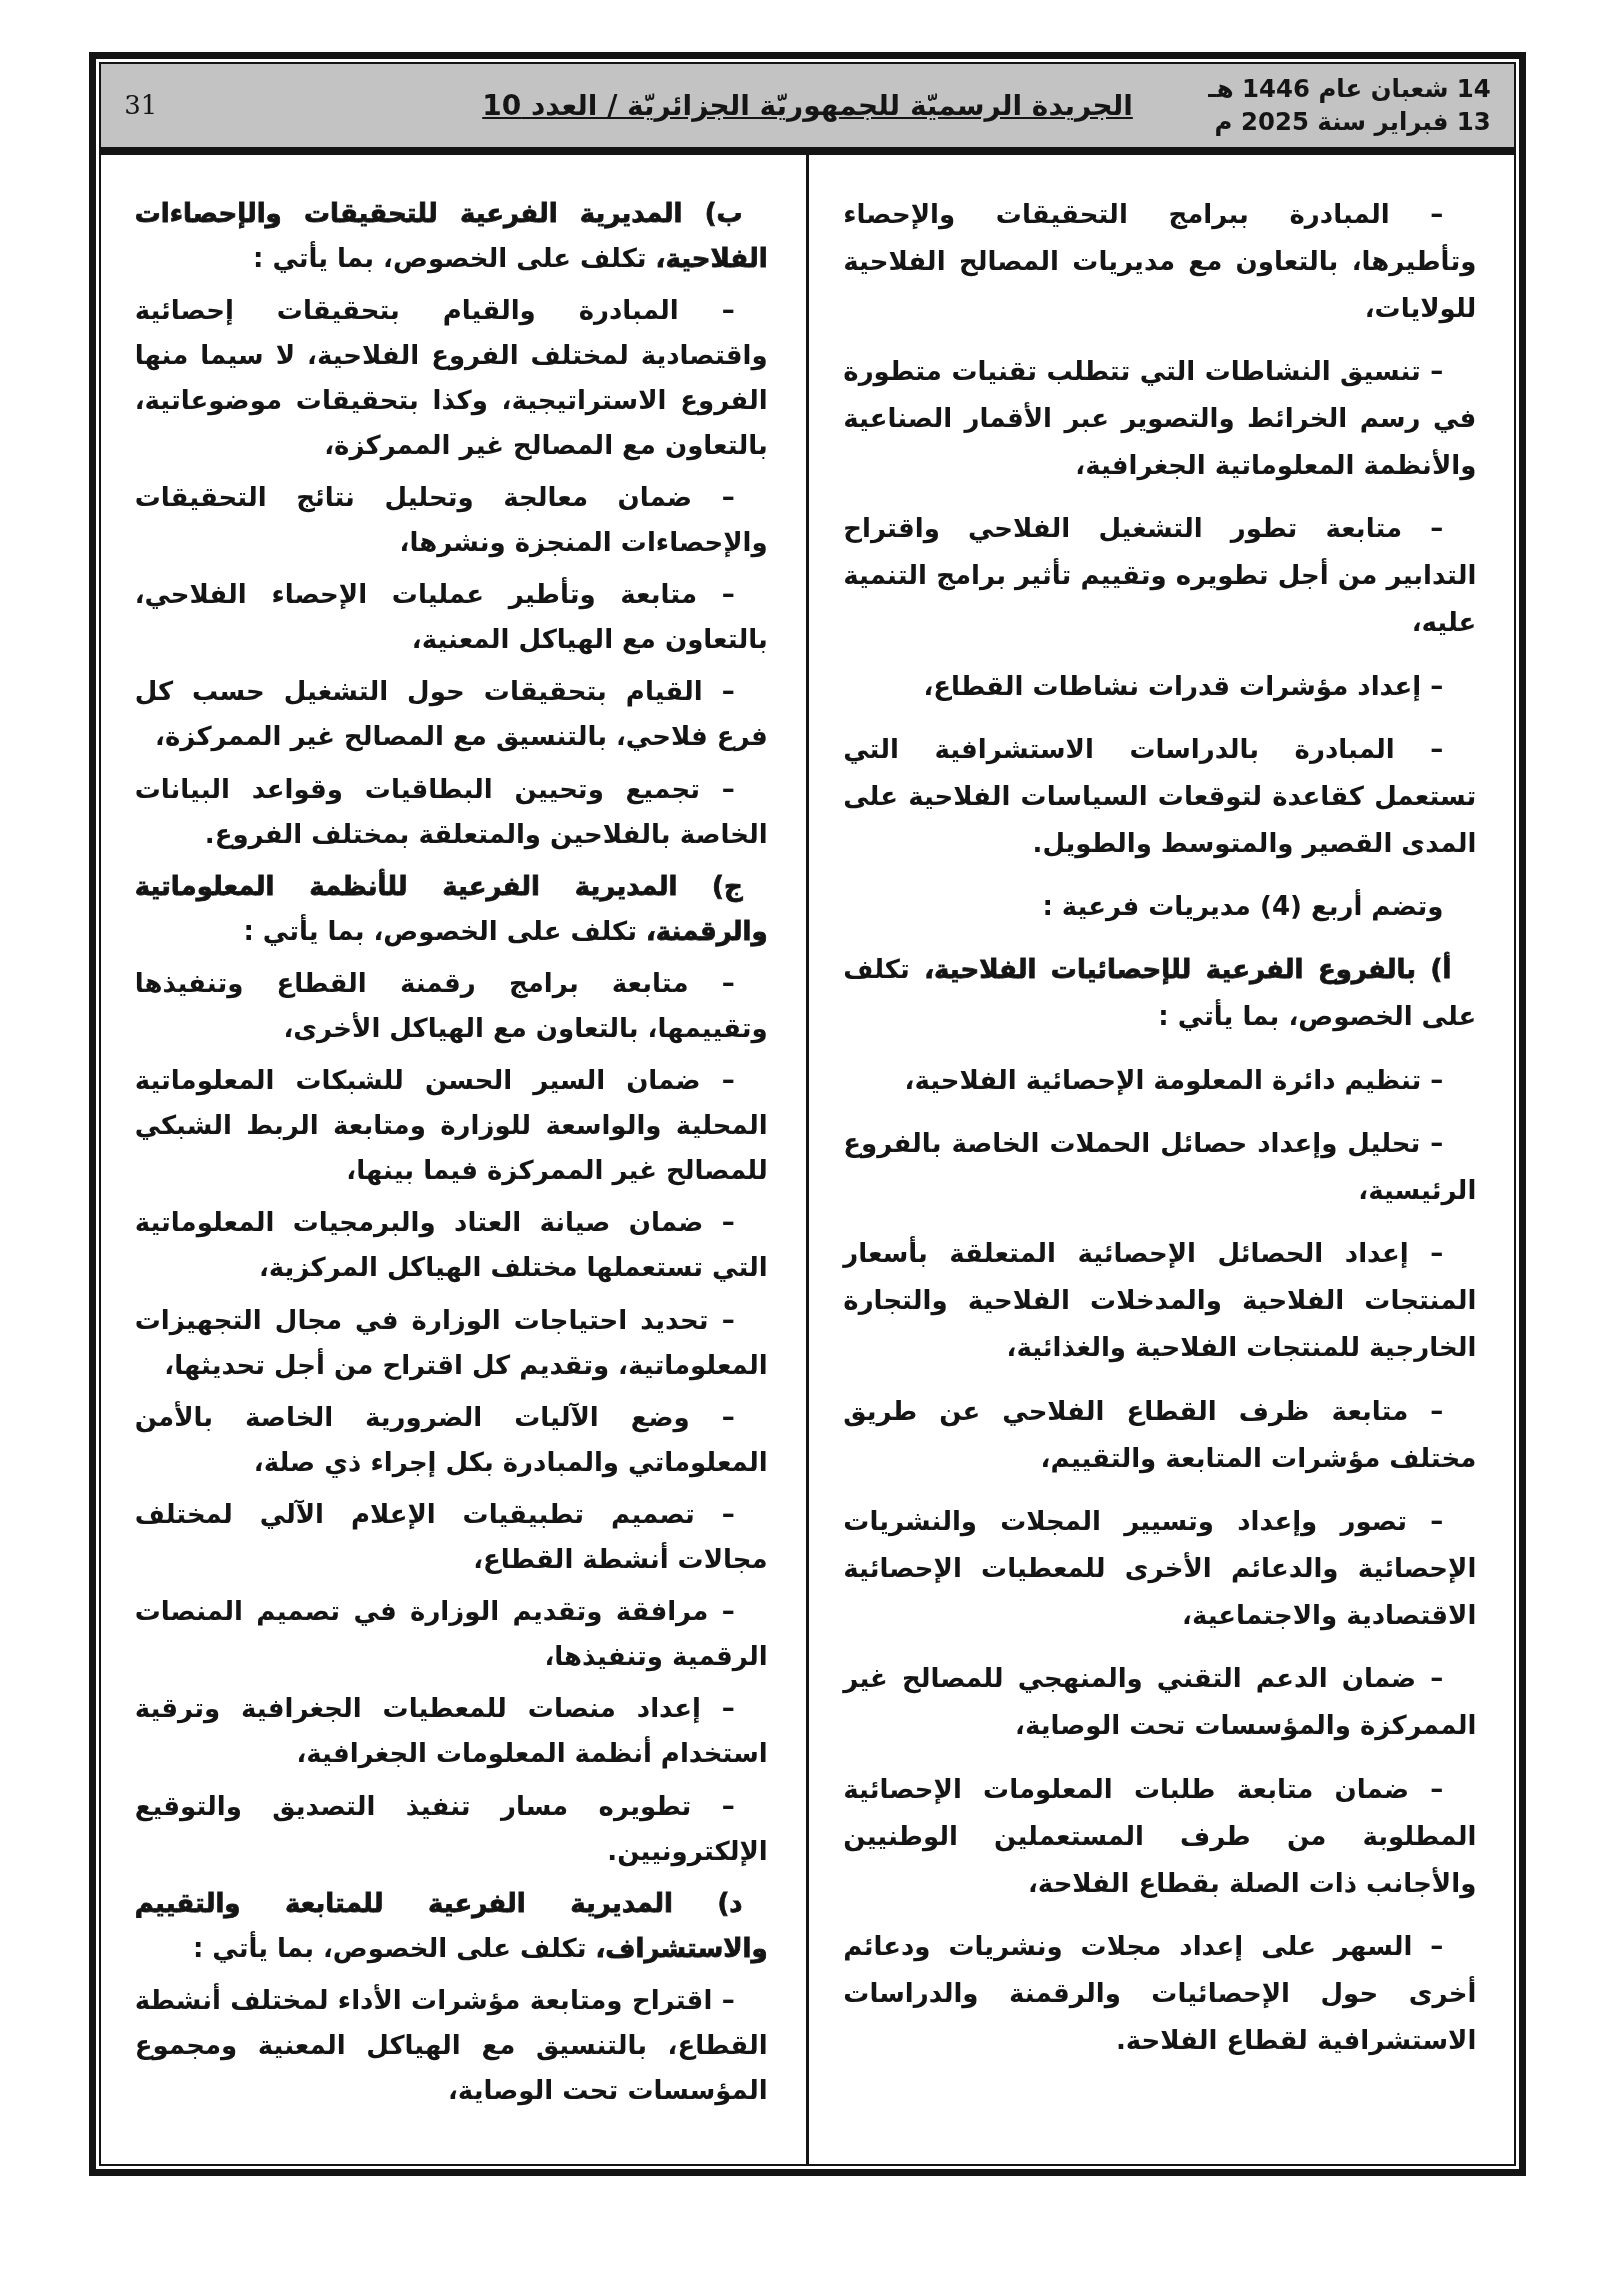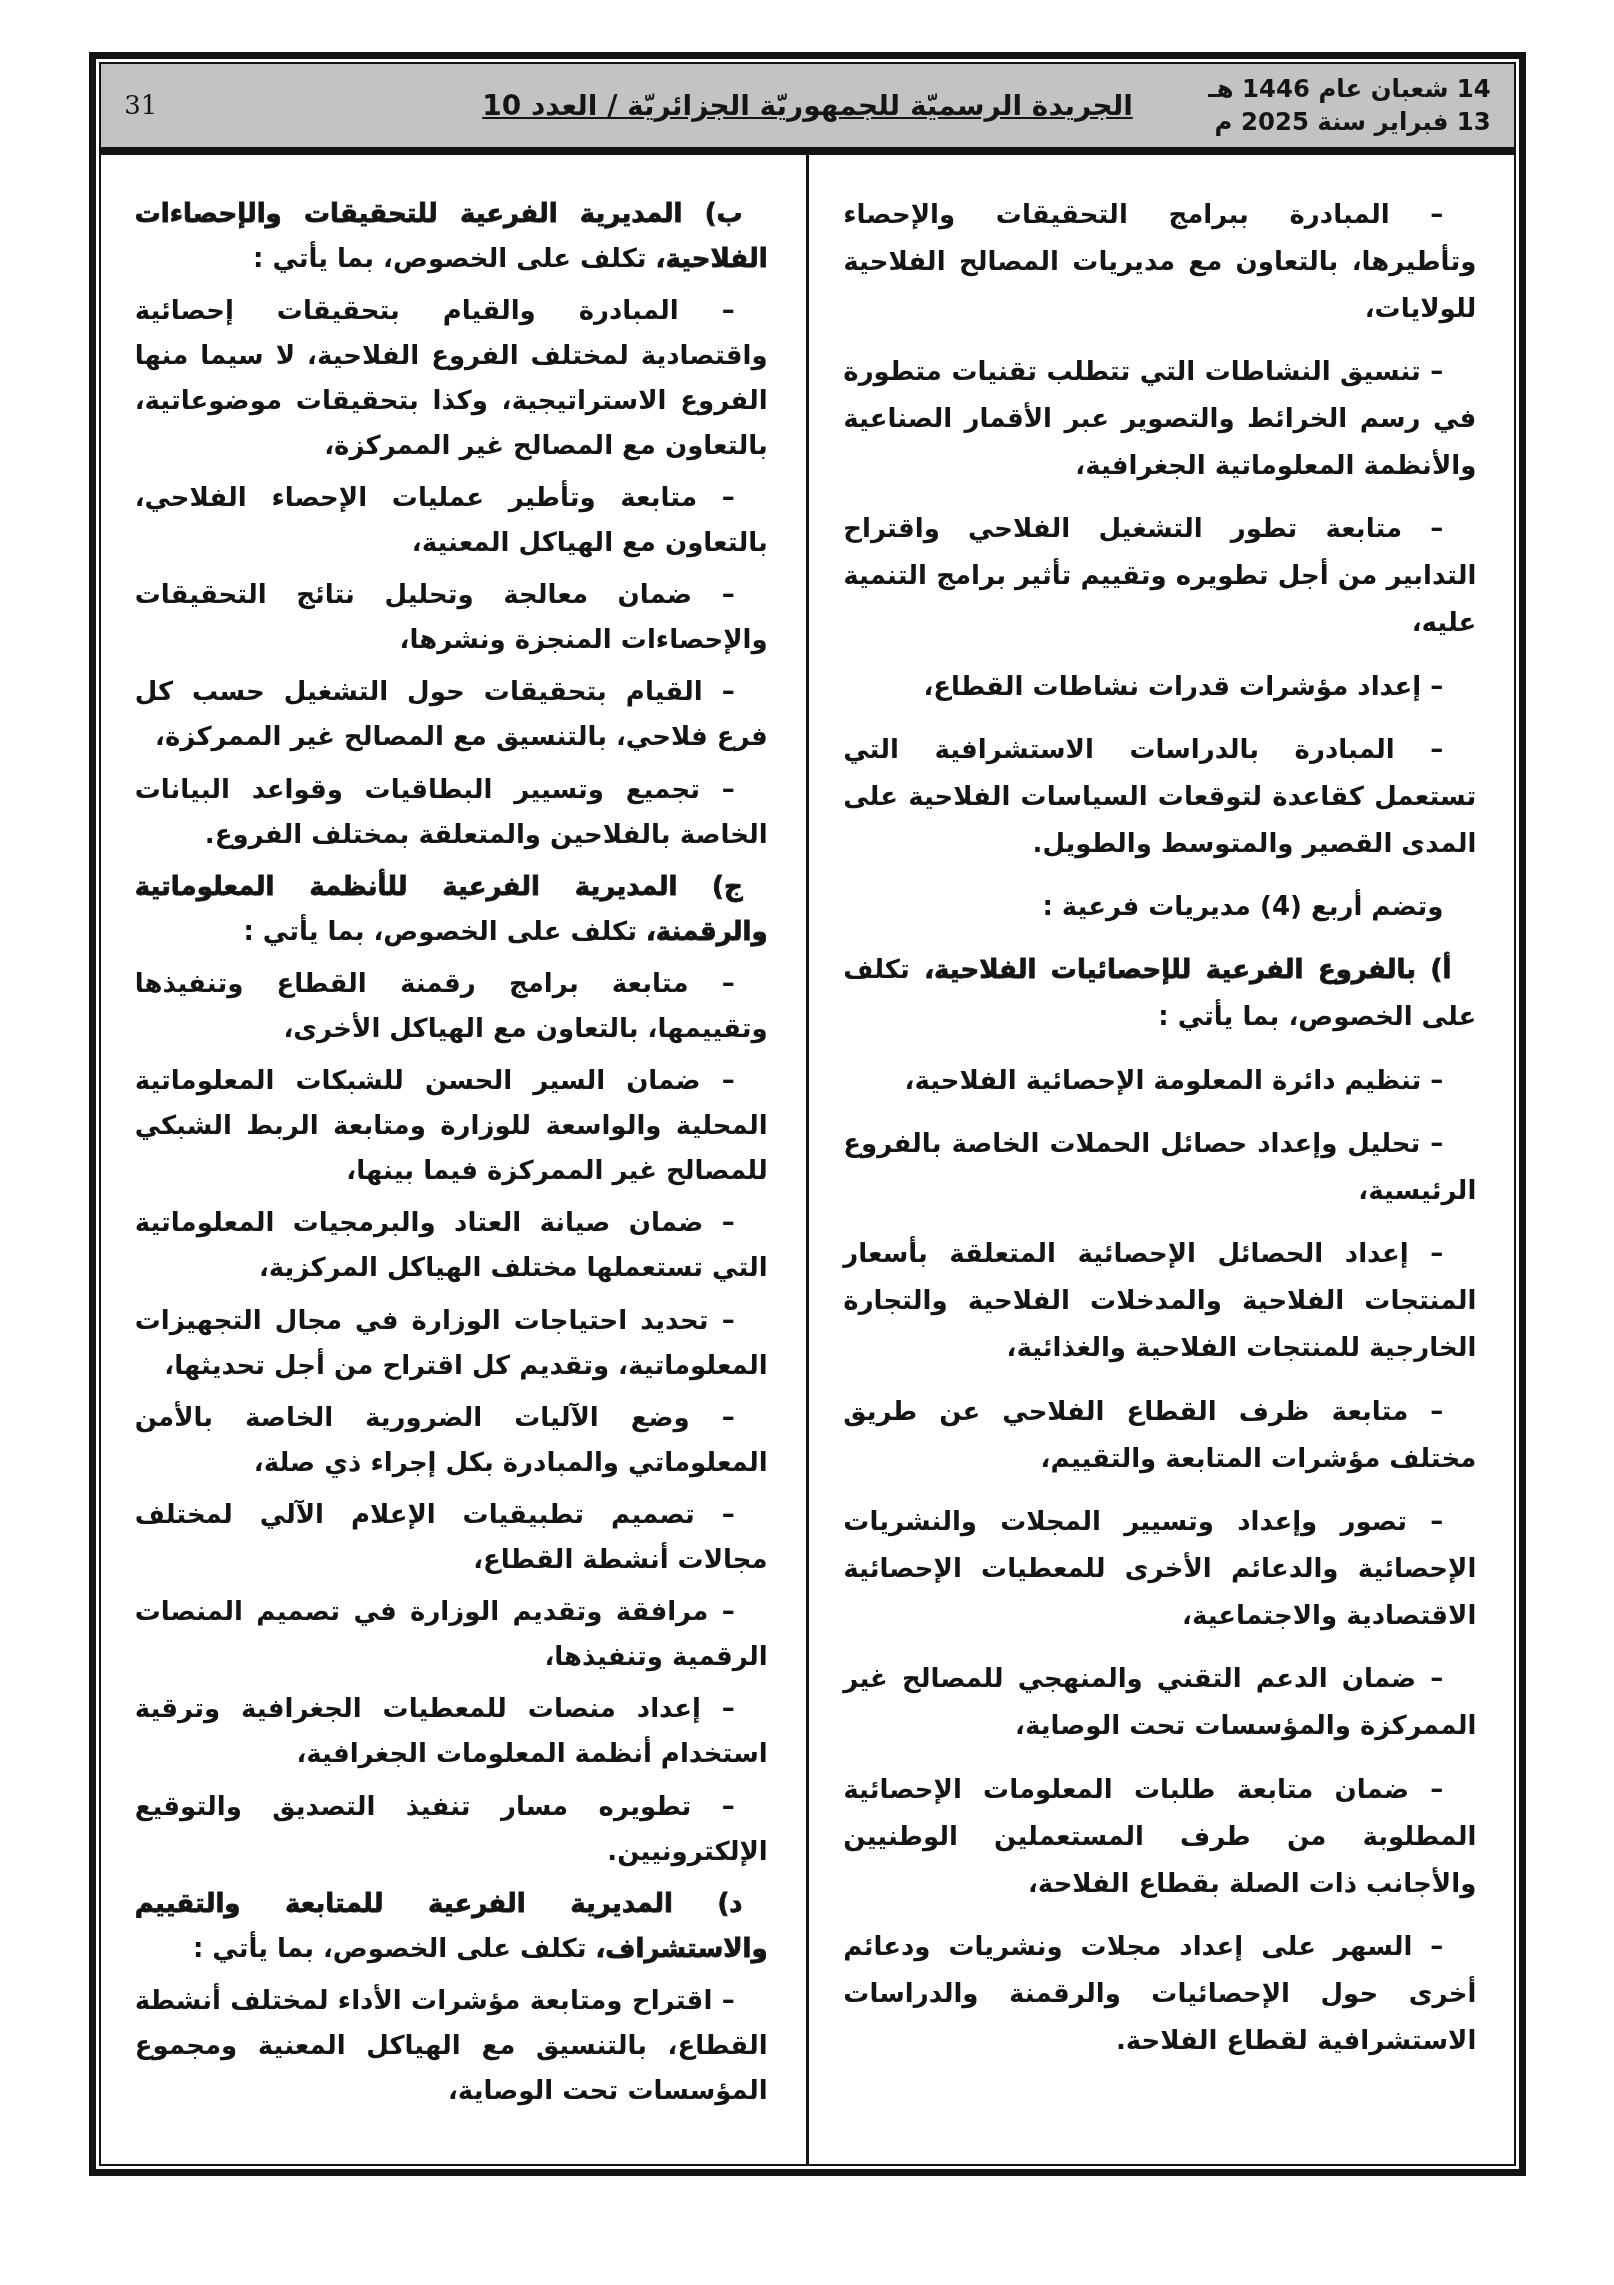--- a/index.html
+++ b/index.html
@@ -120,24 +120,24 @@
           <p class="p-bullet">– متابعة ظرف القطاع الفلاحي عن طريق مختلف مؤشرات المتابعة والتقييم،</p>
           <p class="p-bullet">– تصور وإعداد وتسيير المجلات والنشريات الإحصائية والدعائم الأخرى للمعطيات الإحصائية الاقتصادية والاجتماعية،</p>
           <p class="p-bullet">– ضمان الدعم التقني والمنهجي للمصالح غير الممركزة والمؤسسات تحت الوصاية،</p>
           <p class="p-bullet">– ضمان متابعة طلبات المعلومات الإحصائية المطلوبة من طرف المستعملين الوطنيين والأجانب ذات الصلة بقطاع الفلاحة،</p>
           <p class="p-bullet">– السهر على إعداد مجلات ونشريات ودعائم أخرى حول الإحصائيات والرقمنة والدراسات الاستشرافية لقطاع الفلاحة.</p>
         </div>
       <div class="column-divider"></div>
       <div class="column" data-column-index="1">
           <p class="p-heading"><span class="hb">ب) المديرية الفرعية للتحقيقات والإحصاءات الفلاحية، </span><span class="hr">تكلف على الخصوص، بما يأتي :</span></p>
           <p class="p-bullet">– المبادرة والقيام بتحقيقات إحصائية واقتصادية لمختلف الفروع الفلاحية، لا سيما منها الفروع الاستراتيجية، وكذا بتحقيقات موضوعاتية، بالتعاون مع المصالح غير الممركزة،</p>
+          <p class="p-bullet">– ضمان معالجة وتحليل نتائج التحقيقات والإحصاءات المنجزة ونشرها،</p>
           <p class="p-bullet">– متابعة وتأطير عمليات الإحصاء الفلاحي، بالتعاون مع الهياكل المعنية،</p>
-          <p class="p-bullet">– ضمان معالجة وتحليل نتائج التحقيقات والإحصاءات المنجزة ونشرها،</p>
           <p class="p-bullet">– القيام بتحقيقات حول التشغيل حسب كل فرع فلاحي، بالتنسيق مع المصالح غير الممركزة،</p>
-          <p class="p-bullet">– تجميع وتسيير البطاقيات وقواعد البيانات الخاصة بالفلاحين والمتعلقة بمختلف الفروع.</p>
+          <p class="p-bullet">– تجميع وتحيين البطاقيات وقواعد البيانات الخاصة بالفلاحين والمتعلقة بمختلف الفروع.</p>
           <p class="p-heading"><span class="hb">ج) المديرية الفرعية للأنظمة المعلوماتية والرقمنة، </span><span class="hr">تكلف على الخصوص، بما يأتي :</span></p>
           <p class="p-bullet">– متابعة برامج رقمنة القطاع وتنفيذها وتقييمها، بالتعاون مع الهياكل الأخرى،</p>
           <p class="p-bullet">– ضمان السير الحسن للشبكات المعلوماتية المحلية والواسعة للوزارة ومتابعة الربط الشبكي للمصالح غير الممركزة فيما بينها،</p>
           <p class="p-bullet">– ضمان صيانة العتاد والبرمجيات المعلوماتية التي تستعملها مختلف الهياكل المركزية،</p>
           <p class="p-bullet">– تحديد احتياجات الوزارة في مجال التجهيزات المعلوماتية، وتقديم كل اقتراح من أجل تحديثها،</p>
           <p class="p-bullet">– وضع الآليات الضرورية الخاصة بالأمن المعلوماتي والمبادرة بكل إجراء ذي صلة،</p>
           <p class="p-bullet">– تصميم تطبيقيات الإعلام الآلي لمختلف مجالات أنشطة القطاع،</p>
           <p class="p-bullet">– مرافقة وتقديم الوزارة في تصميم المنصات الرقمية وتنفيذها،</p>
           <p class="p-bullet">– إعداد منصات للمعطيات الجغرافية وترقية استخدام أنظمة المعلومات الجغرافية،</p>
           <p class="p-bullet">– تطويره مسار تنفيذ التصديق والتوقيع الإلكترونيين.</p>

